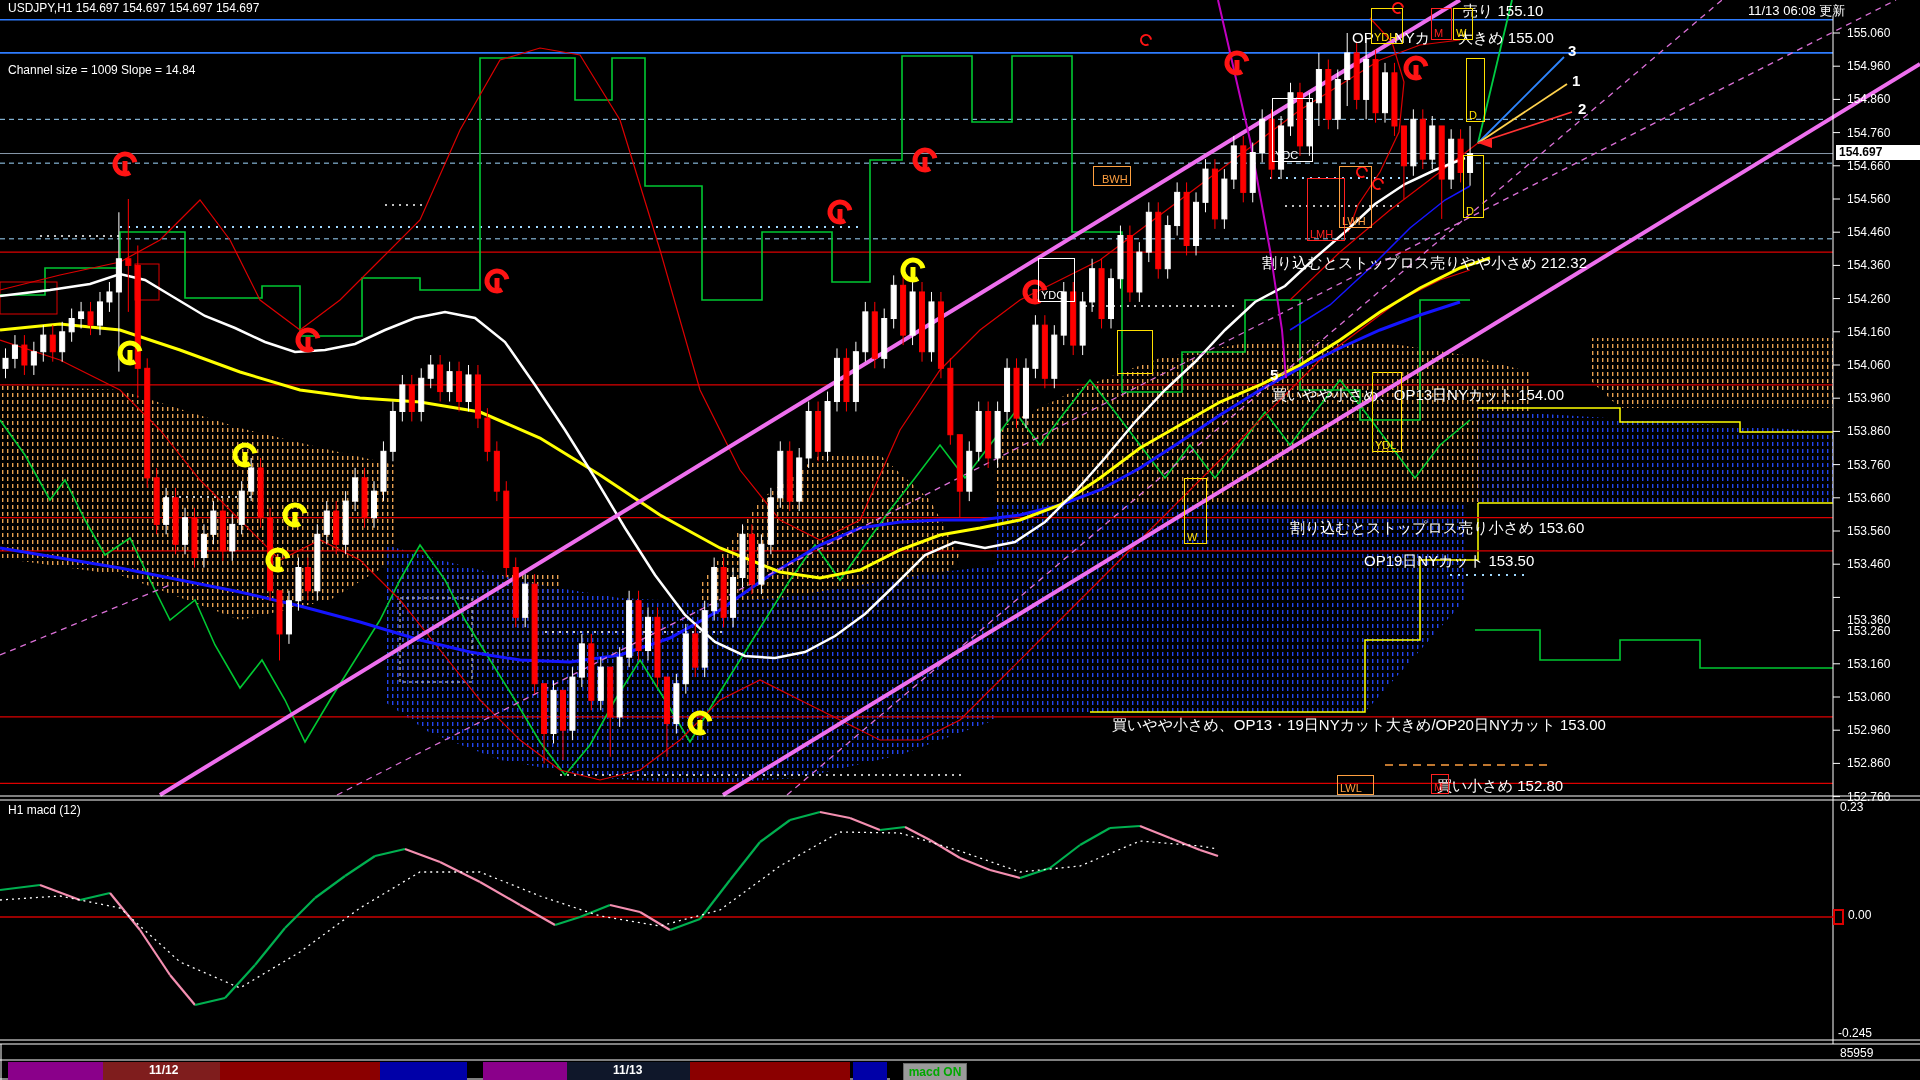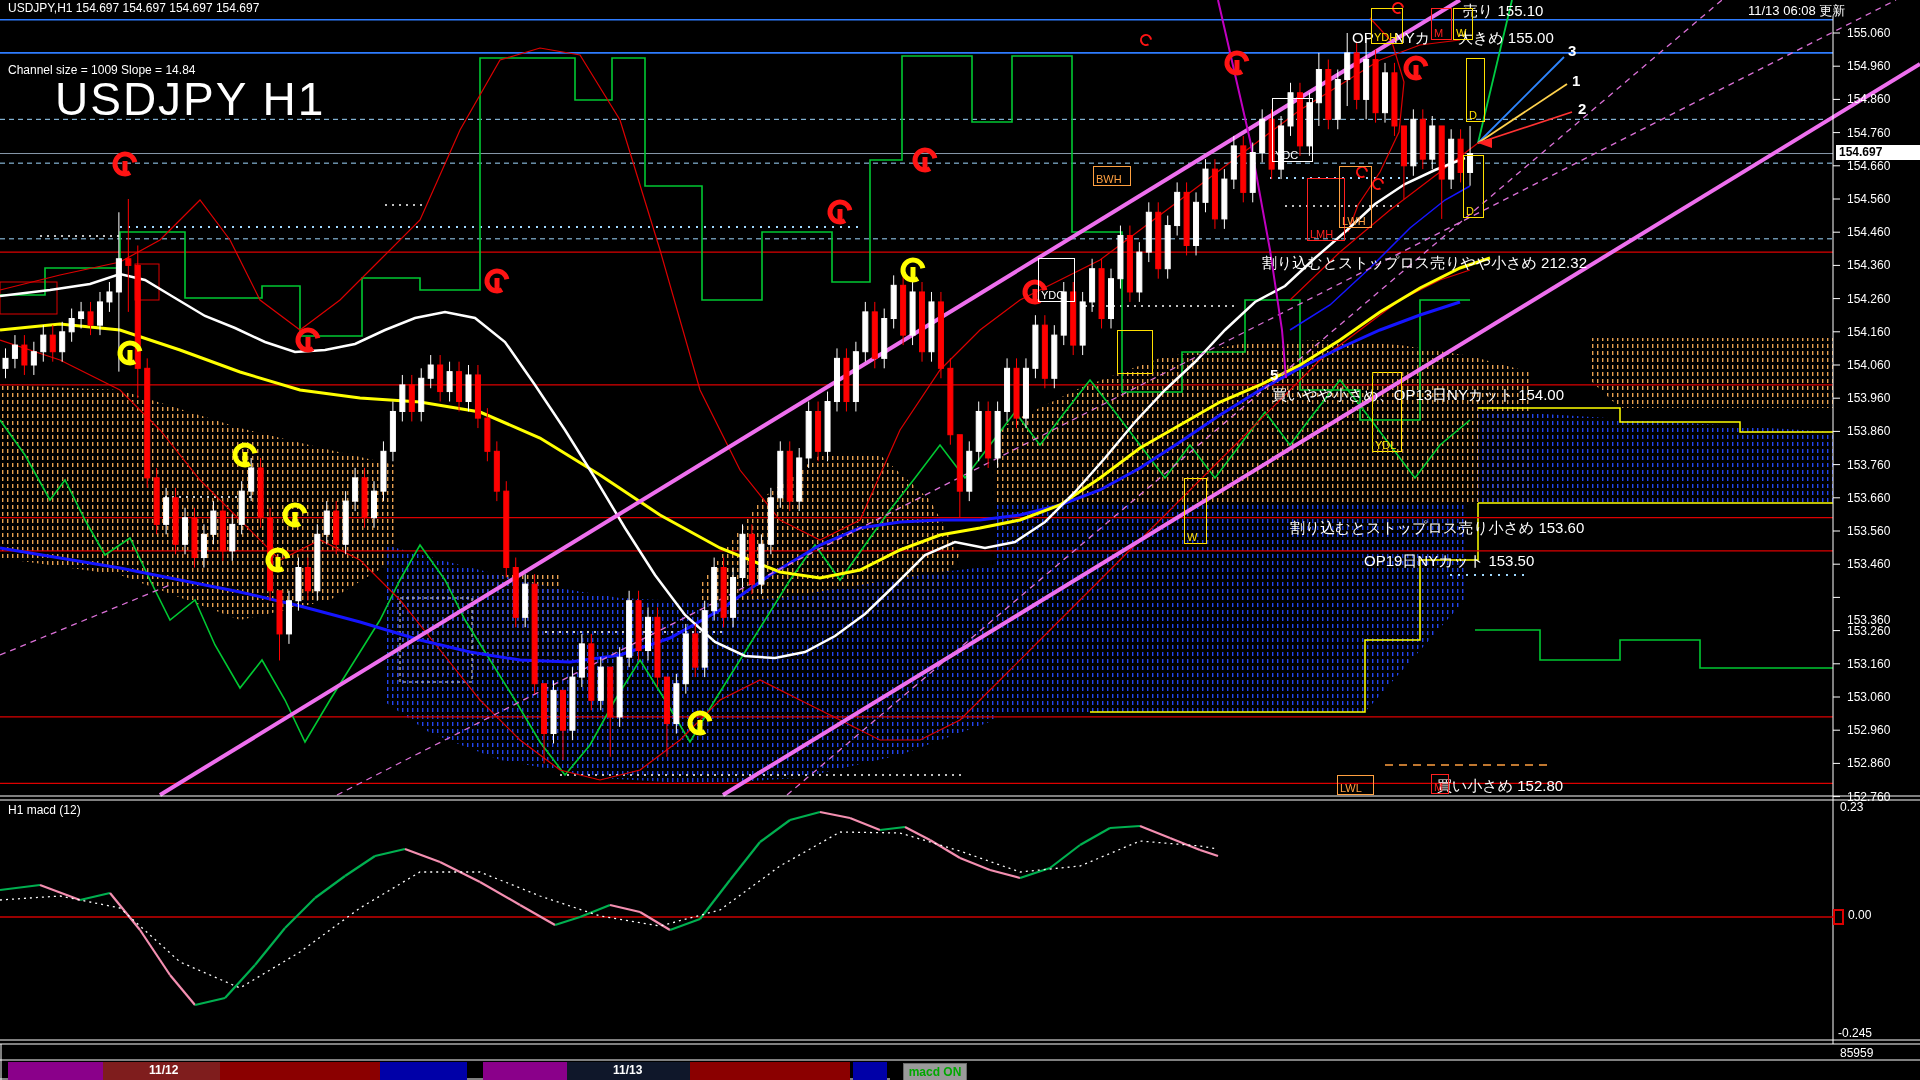--- a/index.html
+++ b/index.html
@@ -512,30 +512,30 @@
       <line x1="1833" y1="697" x2="1840" y2="697" stroke="#fff" stroke-width="1"></line>
       <line x1="1833" y1="730.1999999999981" x2="1840" y2="730.1999999999981" stroke="#fff" stroke-width="1"></line>
       <line x1="1833" y1="763.3999999999962" x2="1840" y2="763.3999999999962" stroke="#fff" stroke-width="1"></line>
       <line x1="1833" y1="796.6000000000038" x2="1840" y2="796.6000000000038" stroke="#fff" stroke-width="1"></line>
     </svg>
 
   <div class="txt" style="left:8px;top:1px;">USDJPY,H1  154.697 154.697 154.697 154.697</div>
   <div class="txt jp" style="left:1463px;top:2px;">売り 155.10</div>
   <div class="txt" style="left:1748px;top:2px;font-size:13px;">11/13 06:08 更新</div>
   <div class="txt" style="left:8px;top:63px;">Channel size = 1009 Slope = 14.84</div>
-  <div class="txt watermark" style="left:55px;top:72px;">USDJPY H1</div>
 
   <div class="txt jp" style="left:1352px;top:29px;">OP</div>
   <div class="txt jp" style="left:1394px;top:29px;">NYカ</div>
   <div class="txt jp" style="left:1458px;top:29px;">大きめ 155.00</div>
 
   <div class="txt jp" style="left:1262px;top:254px;">割り込むとストップロス売りやや小さめ 212.32</div>
   <div class="txt jp" style="left:1272px;top:386px;">買いやや小さめ、OP13日NYカット 154.00</div>
   <div class="txt jp" style="left:1290px;top:519px;">割り込むとストップロス売り小さめ 153.60</div>
   <div class="txt jp" style="left:1364px;top:552px;">OP19日NYカット 153.50</div>
+  <div class="txt jp" style="left:1112px;top:716px;">買いやや小さめ、OP13・19日NYカット大きめ/OP20日NYカット 153.00</div>
   <div class="txt jp" style="left:1437px;top:777px;">買い小さめ 152.80</div>
 
   <div class="txt wave" style="left:1568px;top:42px;">3</div>
   <div class="txt wave" style="left:1572px;top:72px;">1</div>
   <div class="txt wave" style="left:1578px;top:100px;">2</div>
   <div class="txt wave" style="left:1270px;top:366px;">5</div>
 
   <div class="curprice" style="top:145px;height:15px;line-height:15px;">154.697</div>
 
   <div class="txt" style="left:8px;top:803px;">H1  macd (12)</div>
@@ -601,21 +601,21 @@
       <div class="mbox" style="left: 1339px; top: 166px; width: 33px; height: 62px; border: 1px solid rgb(255, 160, 64);">
         <span style="color: rgb(255, 160, 64);">LWH</span>
       </div>
       <div class="mbox" style="left: 1337px; top: 775px; width: 37px; height: 20px; border: 1px solid rgb(255, 160, 64);">
         <span style="color: rgb(255, 160, 64);">LWL</span>
       </div>
       <div class="mbox" style="left: 1431px; top: 774px; width: 18px; height: 20px; border: 1px solid rgb(255, 32, 32);">
         <span style="color: rgb(255, 32, 32);">M</span>
       </div>
       <div class="mbox" style="left: 1093px; top: 166px; width: 38px; height: 20px; border: 1px solid rgb(255, 160, 64);">
-        <span style="color: rgb(255, 160, 64);">BWH</span>
+        <span style="color: rgb(255, 160, 64); margin-left: 6px;">BWH</span>
       </div>
       <div class="mbox" style="left: 1184px; top: 478px; width: 23px; height: 66px; border: 1px solid rgb(255, 224, 0);">
         <span style="color: rgb(255, 224, 0);">W</span>
       </div>
       <div class="mbox" style="left: 1117px; top: 330px; width: 36px; height: 44px; border: 1px solid rgb(255, 224, 0);">
         <span style="color: rgb(255, 224, 0);"></span>
       </div>
       <div class="seg" style="left: 8px; width: 95px; background: rgb(138, 0, 138);"></div>
       <div class="seg" style="left: 103px; width: 117px; background: #7f1d1d;">
         <span>11/12</span>

